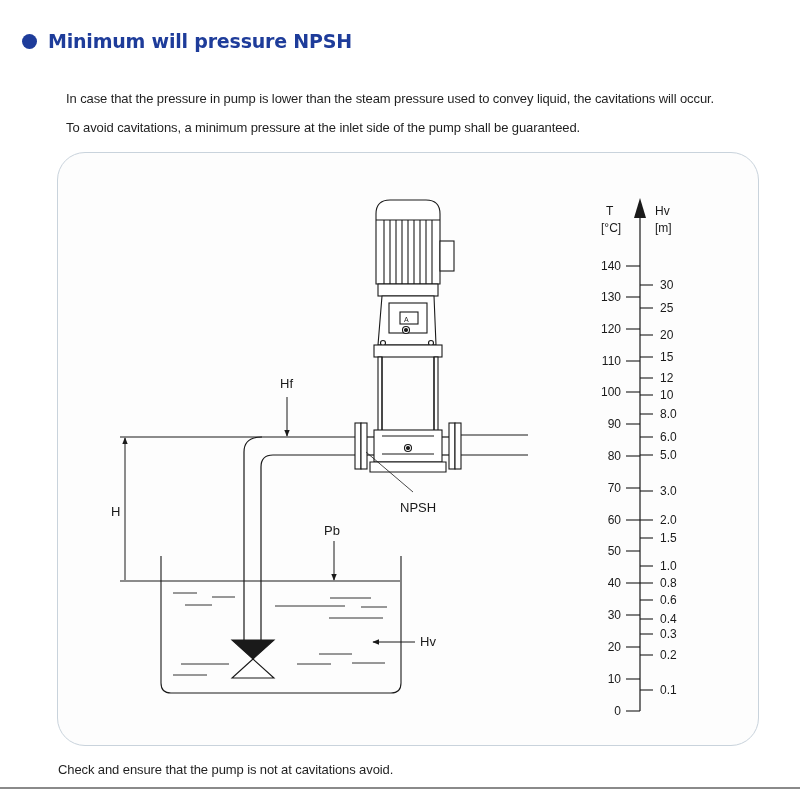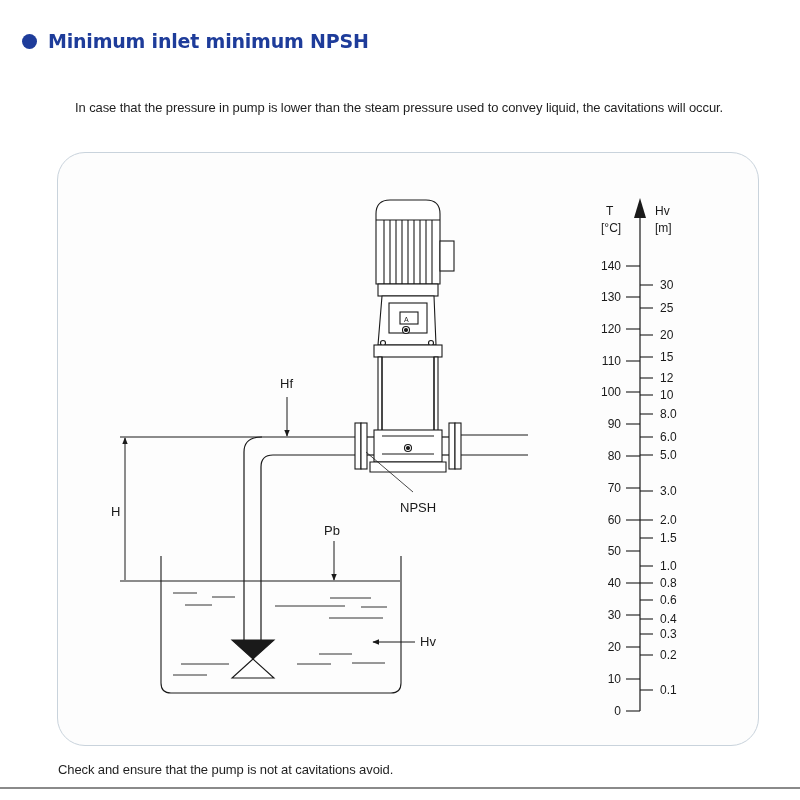--- a/index.html
+++ b/index.html
@@ -2,37 +2,38 @@
 <html><head>
 <meta charset="utf-8">
 <style>
   html, body { margin:0; padding:0; background:#ffffff; }
   body { width:800px; height:800px; position:relative; overflow:hidden;
          font-family:"Liberation Sans", sans-serif; color:#1a1a1a; }
   .heading { position:absolute; left:22px; top:30px; display:flex; align-items:center; }
   .bullet { width:15px; height:15px; border-radius:50%; background:#1e3c9a; margin-right:11px; }
   .heading-text { font-family:"DejaVu Sans", sans-serif; font-weight:bold; font-size:19px; color:#1e3c9a; letter-spacing:-0.2px; }
   .intro { position:absolute; left:58px; top:80px; font-size:13px; line-height:21px; color:#1f1f1f; letter-spacing:-0.1px; }
-  .intro p { margin:17px; white-space:nowrap; }
+  .intro p { margin:8px; white-space:nowrap; }
   .panel { position:absolute; left:57px; top:152px; width:700px; height:592px; border:1px solid #c9d3dc; border-radius:28px; background:#fdfdfd; }
   .diagram { position:absolute; left:0; top:0; }
   .footer-text { position:absolute; left:58px; top:762px; font-size:13px; color:#1f1f1f; letter-spacing:-0.1px; }
   .bottom-rule { position:absolute; left:0; top:787px; width:800px; height:2px; background:#8a8a8a; }
   svg text { font-family:"Liberation Sans", sans-serif; fill:#1a1a1a; }
 </style>
 </head>
 <body>
 
 <div class="heading">
   <span class="bullet"></span>
-  <span class="heading-text">Minimum inlet minimum NPSH</span>
+  <span class="heading-text">Minimum will pressure NPSH</span>
 </div>
 
 <div class="intro">
   <p>In case that the pressure in pump is lower than the steam pressure used to convey liquid, the cavitations will occur.</p>
+  <p>To avoid cavitations, a minimum pressure at the inlet side of the pump shall be guaranteed.</p>
 </div>
 
 <div class="panel"></div>
 
 <svg class="diagram" width="800" height="800" viewBox="0 0 800 800">
   <defs>
     <marker id="arr" viewBox="0 0 10 10" refX="9" refY="5" markerWidth="7" markerHeight="7" orient="auto-start-reverse">
       <path d="M0,1 L10,5 L0,9 z" fill="#1a1a1a"></path>
     </marker>
   </defs>

